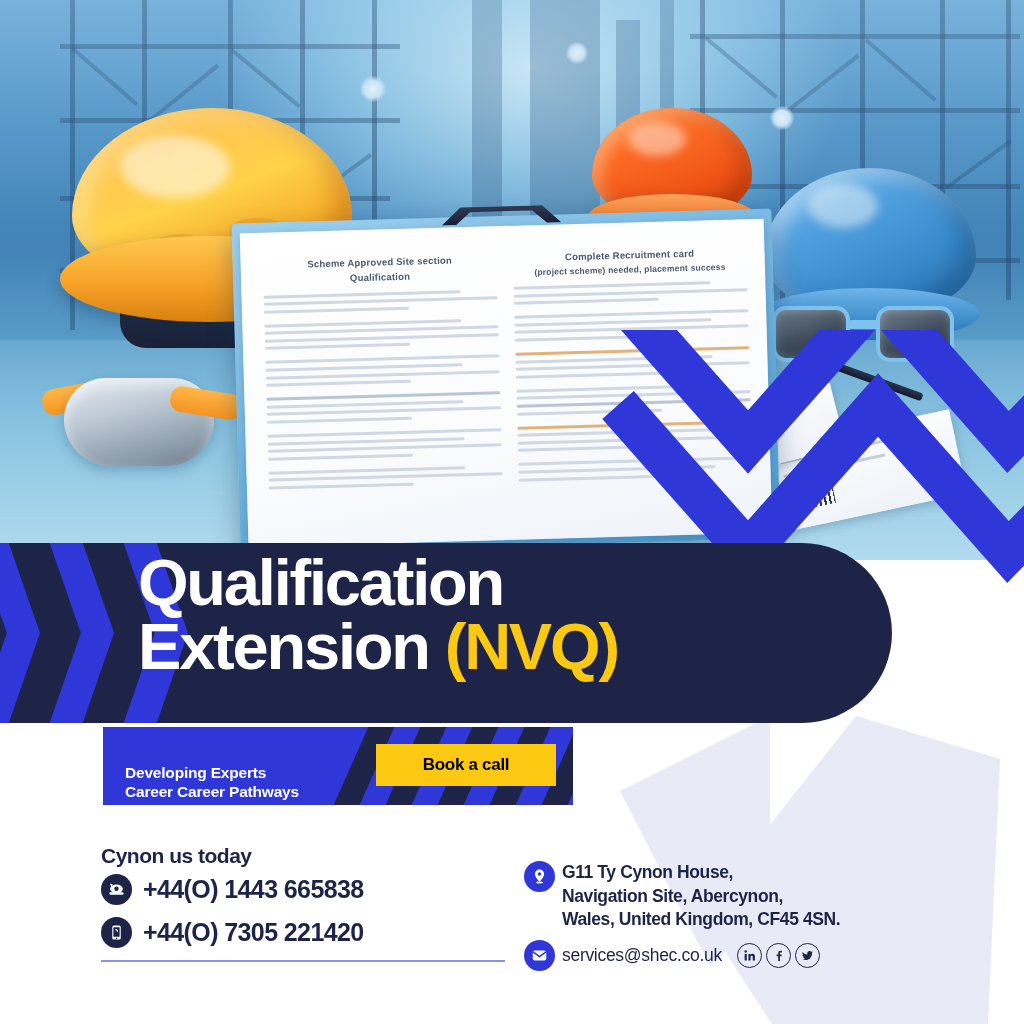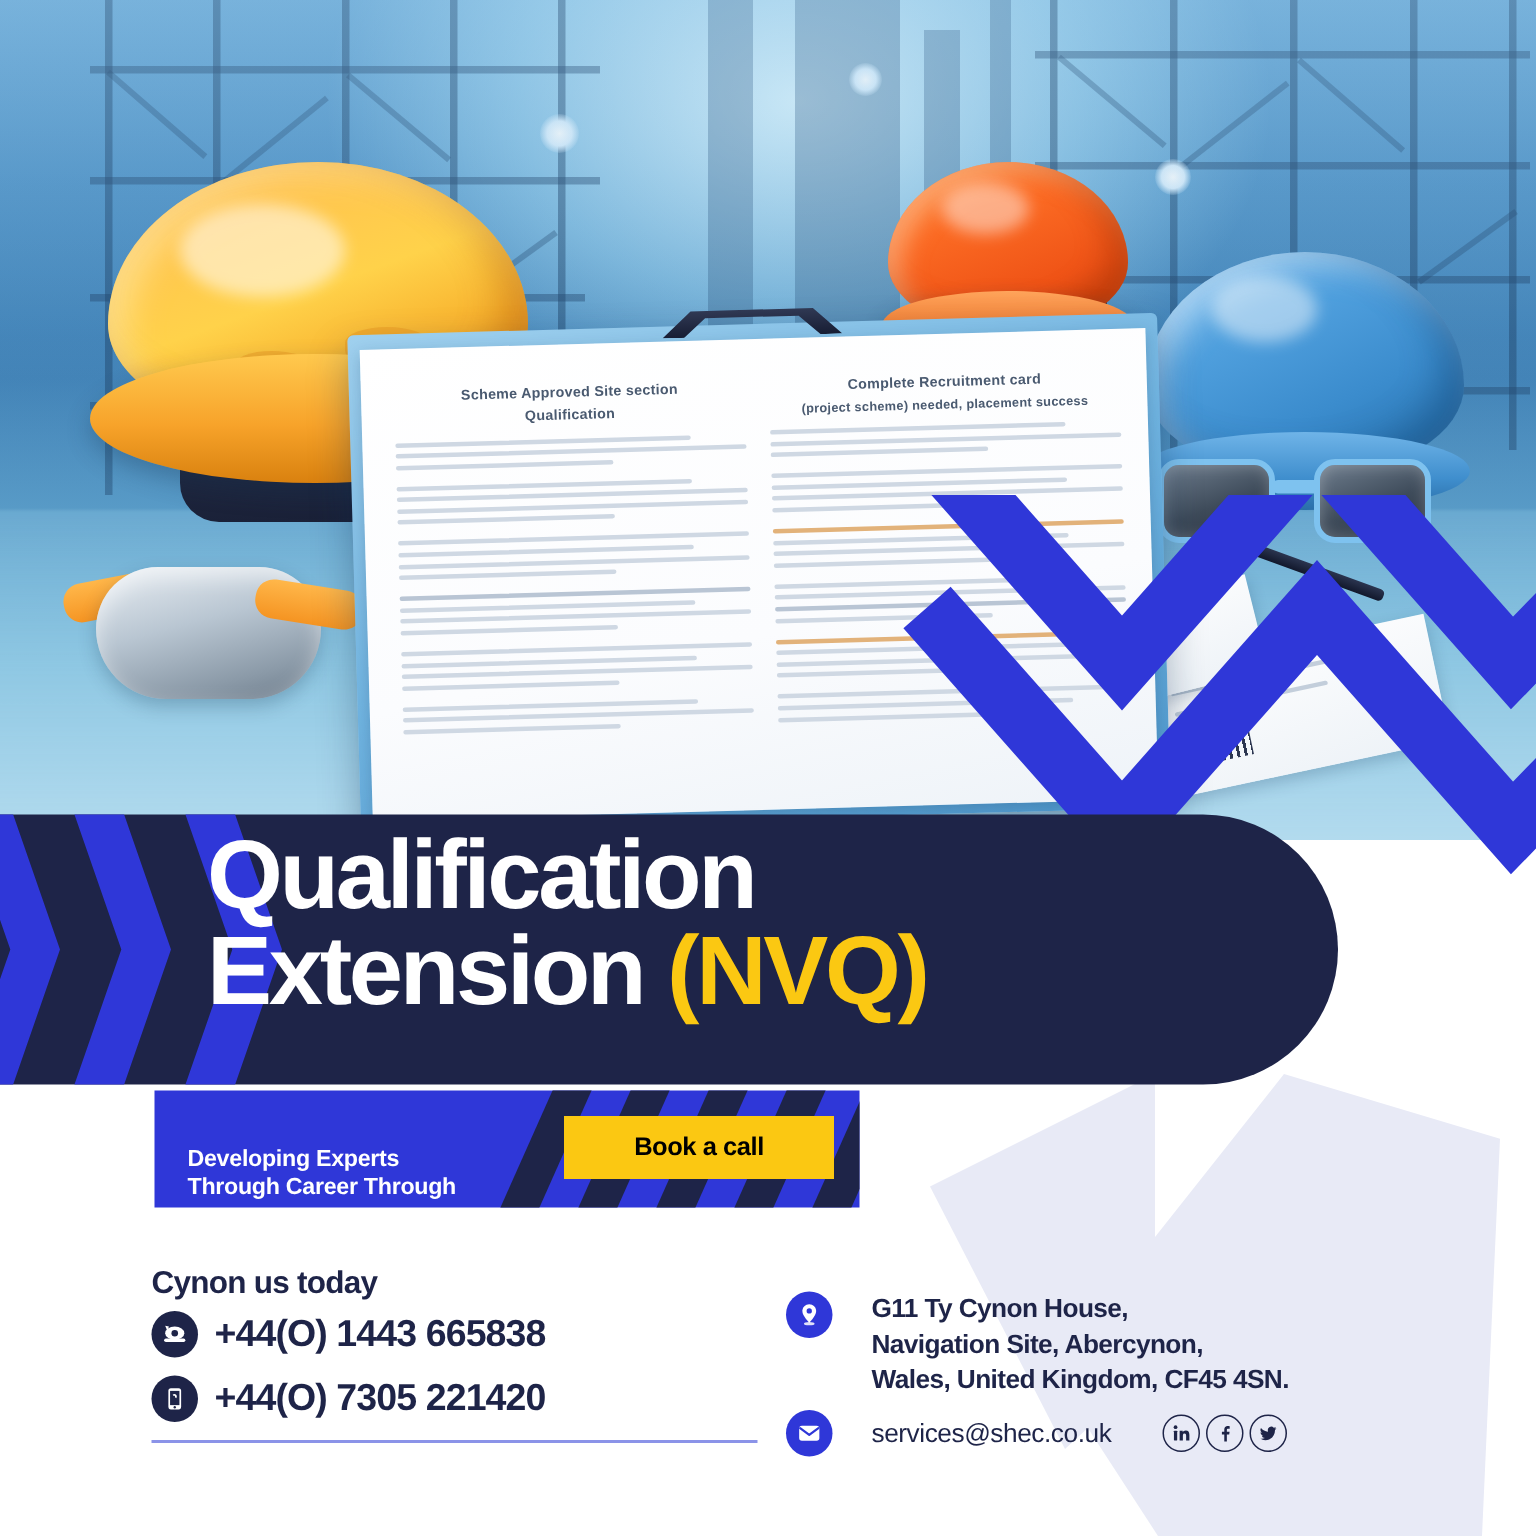--- a/index.html
+++ b/index.html
@@ -197,21 +197,21 @@
   }
   .phone-row { position:absolute; left:101px; display:flex; align-items:center; gap:11px; }
   .phone-row.one { top:34px; } .phone-row.two { top:77px; }
   .ic-circle {
     width:31px; height:31px; border-radius:50%; background:#1e2448;
     display:flex; align-items:center; justify-content:center; flex:0 0 auto;
   }
   .phone-num { font-size:25px; font-weight:800; color:#1e2448; letter-spacing:-.6px; white-space:nowrap; }
   #divider { position:absolute; left:101px; top:120px; width:404px; height:2px; background:#8b93e8; }
 
-  .right-row { position:absolute; display:flex; gap:26px; }
+  .right-row { position:absolute; display:flex; gap:7px; }
   .right-row.addr { left:524px; top:21px; }
   .right-row.mail { left:524px; top:100px; align-items:center; }
   .ic-blue { width:31px; height:31px; border-radius:50%; background:#2f37d8;
              display:flex; align-items:center; justify-content:center; flex:0 0 auto; }
   #address { font-size:17.5px; font-weight:700; color:#1e2448; line-height:1.35; letter-spacing:-.4px; }
   #email { font-size:17.5px; color:#1e2448; letter-spacing:-.3px; white-space:nowrap; }
   #socials { display:flex; gap:4px; margin-left:8px; }
   .soc { width:25px; height:25px; border-radius:50%; border:1.8px solid #1e2448;
          display:flex; align-items:center; justify-content:center; cursor:pointer; }
 </style>
@@ -392,21 +392,21 @@
   </div>
 
   <div id="tagband">
     <div class="stripe" style="left:248px;"></div>
     <div class="stripe" style="left:300px;"></div>
     <div class="stripe" style="left:352px;"></div>
     <div class="stripe" style="left:404px;"></div>
     <div class="stripe" style="left:456px;"></div>
     <div id="tagline">
       <div>Developing Experts</div>
-      <div>Through Career Through</div>
+      <div>Career Career Pathways</div>
     </div>
   </div>
   <button id="cta">Book a call</button>
 
   <div id="contact">
 
     <div id="call-heading">Cynon us today</div>
 
     <div class="phone-row one">
       <span class="ic-circle">

